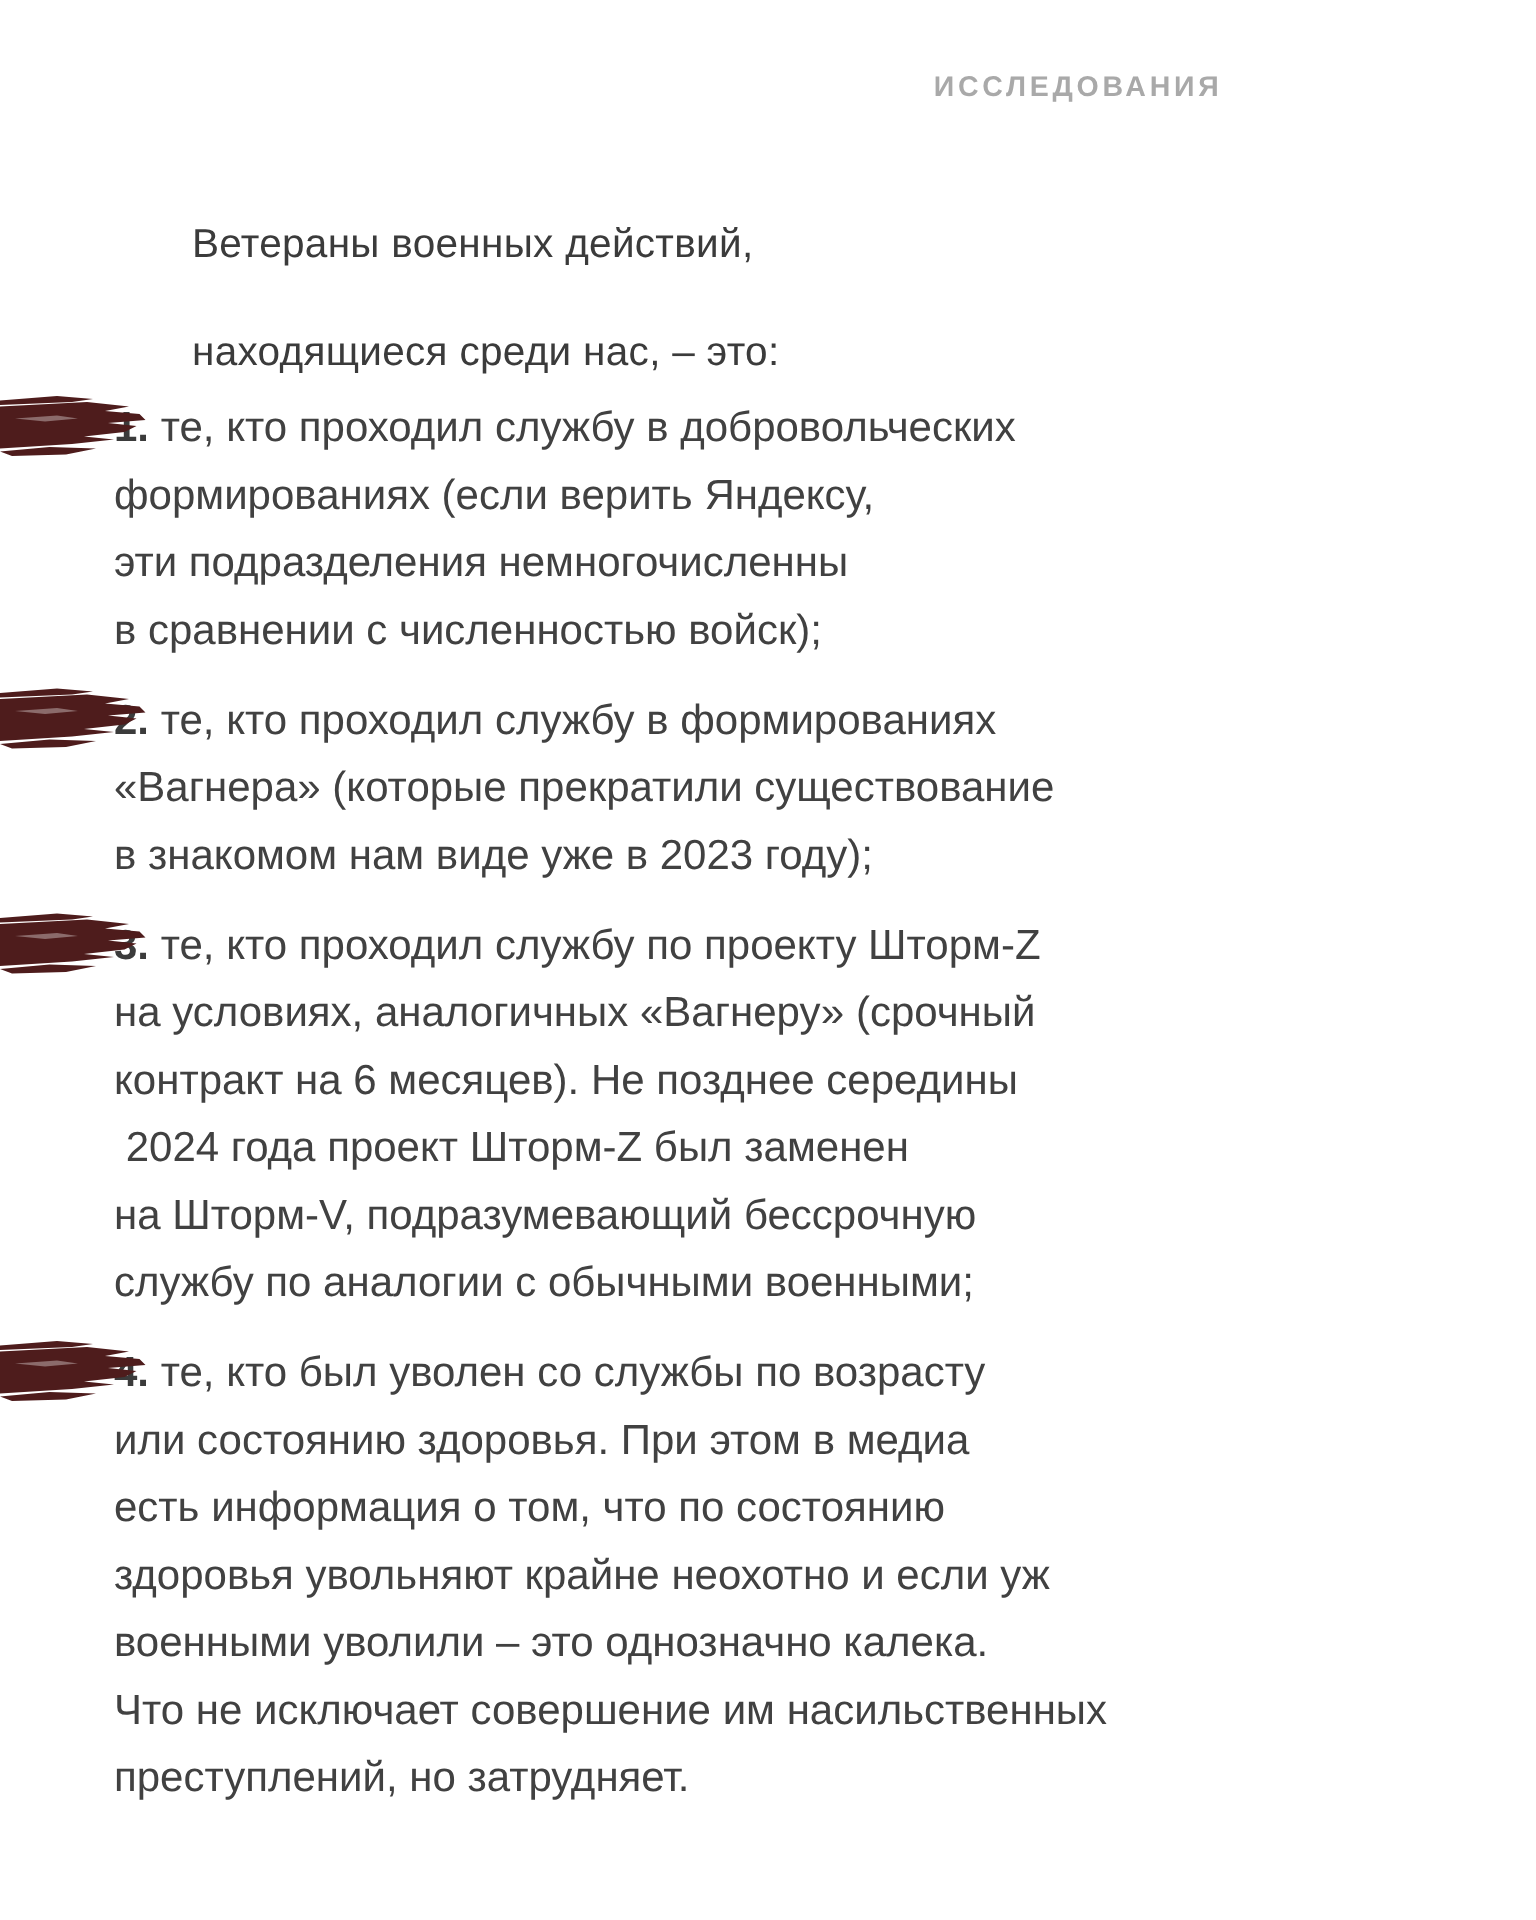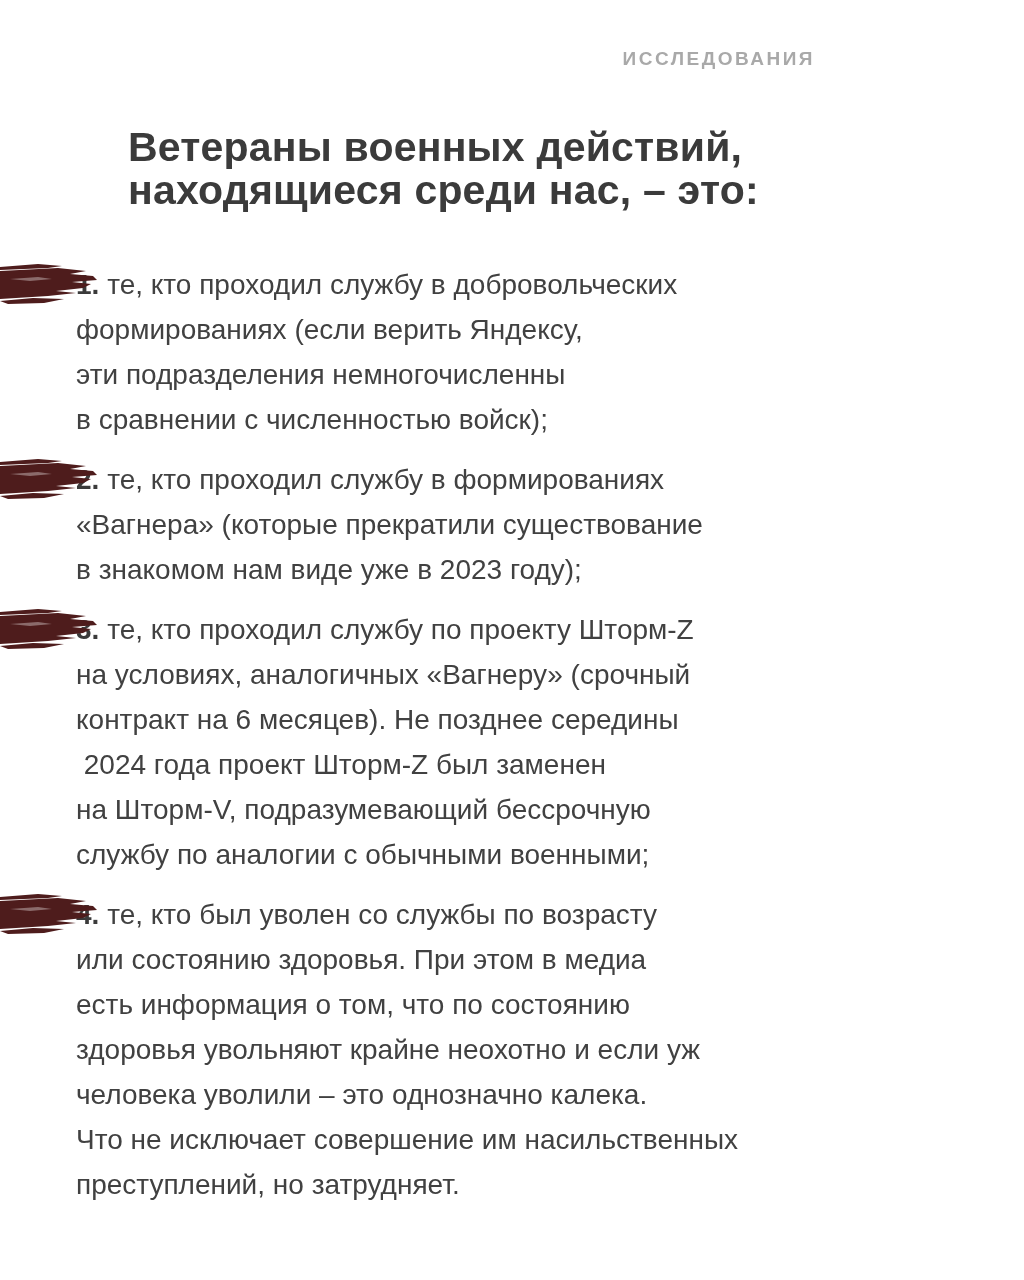--- a/index.html
+++ b/index.html
@@ -18,23 +18,23 @@
     right: 57px;
     font-size: 19px;
     font-weight: 700;
     letter-spacing: 2.5px;
     color: #a9a9a9;
   }
   .page-title {
     position: absolute;
     top: 126px;
     left: 128px;
-    font-size: 41px;
-    line-height: 43px;
-    font-weight: 700;
+    font-size: 27px;
+    line-height: 72px;
+    font-weight: 400;
     color: #3b3b3b;
     white-space: pre-line;
     letter-spacing: 0.2px;
   }
   .list {
     position: absolute;
     top: 262px;
     left: 0;
     right: 20px;
   }
@@ -157,21 +157,21 @@
         <polygon fill="#4e1c1c" points="0,5 38,2 62,4 48,6 24,7 0,8"></polygon>
         <polygon fill="#4e1c1c" points="0,9 58,6 86,9 70,12 93,14 97,18 72,20 91,22 83,26 56,29 76,31 48,34 0,37"></polygon>
         <polygon fill="#4e1c1c" points="0,39 33,36 64,37 44,41 8,42"></polygon>
         <polygon fill="#ffffff" opacity="0.35" points="10,17 38,15 52,17 30,19"></polygon>
       </svg>
       <span class="item-number">4.</span>
       <span class="item-text">те, кто был уволен со службы по возрасту
 или состоянию здоровья. При этом в медиа
 есть информация о том, что по состоянию
 здоровья увольняют крайне неохотно и если уж
-человека уволили – это однозначно калека.
+военными уволили – это однозначно калека.
 Что не исключает совершение им насильственных
 преступлений, но затрудняет.</span>
     </div>
 
   </div>
 
 
   <div class="logo-box">
     <div class="logo-line1">ОБЩЕСТВЕННЫЙ</div>
     <div class="logo-line2">ВЕРДИКТ</div>

